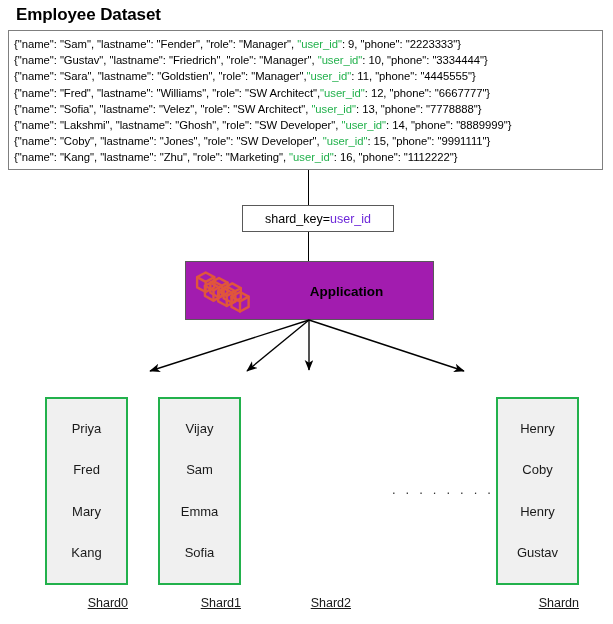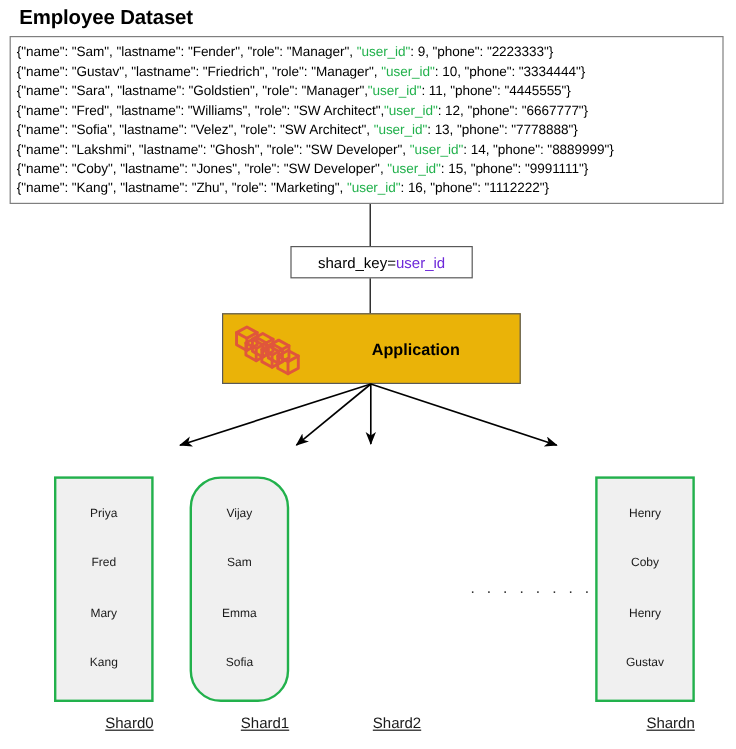--- a/index.html
+++ b/index.html
@@ -81,21 +81,21 @@
   #shard-key-box .eq-val { color: #6d28d9; }
 
   
   #application-box {
     position: absolute;
     left: 185px;
     top: 261px;
     width: 249px;
     height: 59px;
     border: 1.4px solid #595959;
-    background: #eab308;
+    background: #a21caf;
     box-sizing: border-box;
   }
   #application-label {
     position: absolute;
     left: 0; right: 0;
     top: 50%;
     transform: translateY(-50%);
     text-align: center;
     padding-left: 74px;
     font-size: 13.5px;
@@ -128,36 +128,36 @@
     border: 2.2px solid #22b14c;
     background: #f0f0f0;
     box-sizing: border-box;
     display: flex;
     flex-direction: column;
     justify-content: space-around;
     align-items: center;
     padding: 9px 0;
   }
   .shard-name {
-    font-size: 10px;
+    font-size: 13px;
     color: #1a1a1a;
     text-align: center;
     line-height: 14px;
   }
   .shard-label {
     position: absolute;
     top: 596px;
     width: 83px;
     text-align: right;
     font-size: 12.5px;
     color: #1a1a1a;
     text-decoration: underline;
   }
   #shard-col-0, #shard-label-0 { left: 45px; }
-  #shard-col-1, #shard-label-1 { left: 158px; border-radius: 26px; }
+  #shard-col-1, #shard-label-1 { left: 158px; }
   #shard-col-2, #shard-label-2 { left: 268px; }
   #shard-col-n, #shard-label-n { left: 496px; }
 
   #ellipsis-dots {
     position: absolute;
     left: 392px;
     top: 482px;
     width: 62px;
     height: 14px;
     font-size: 13px;

